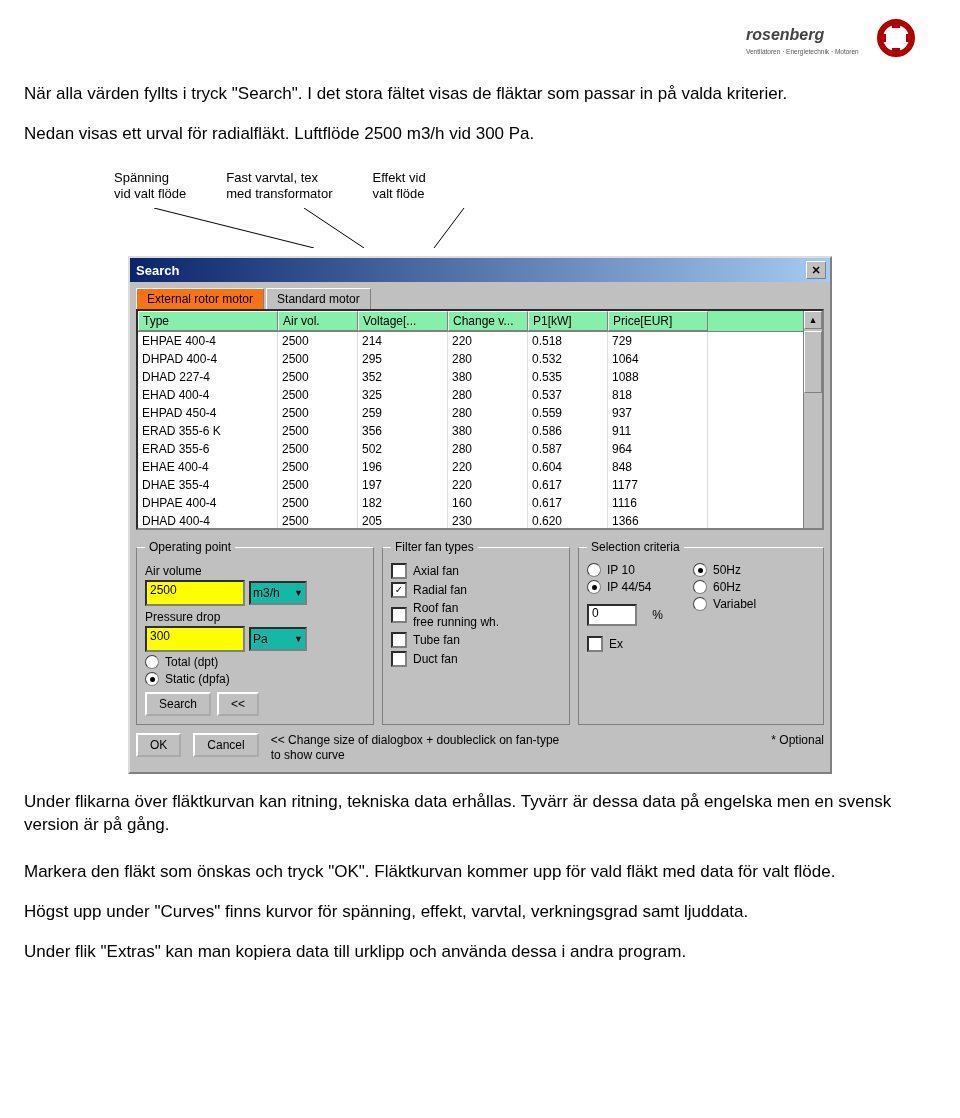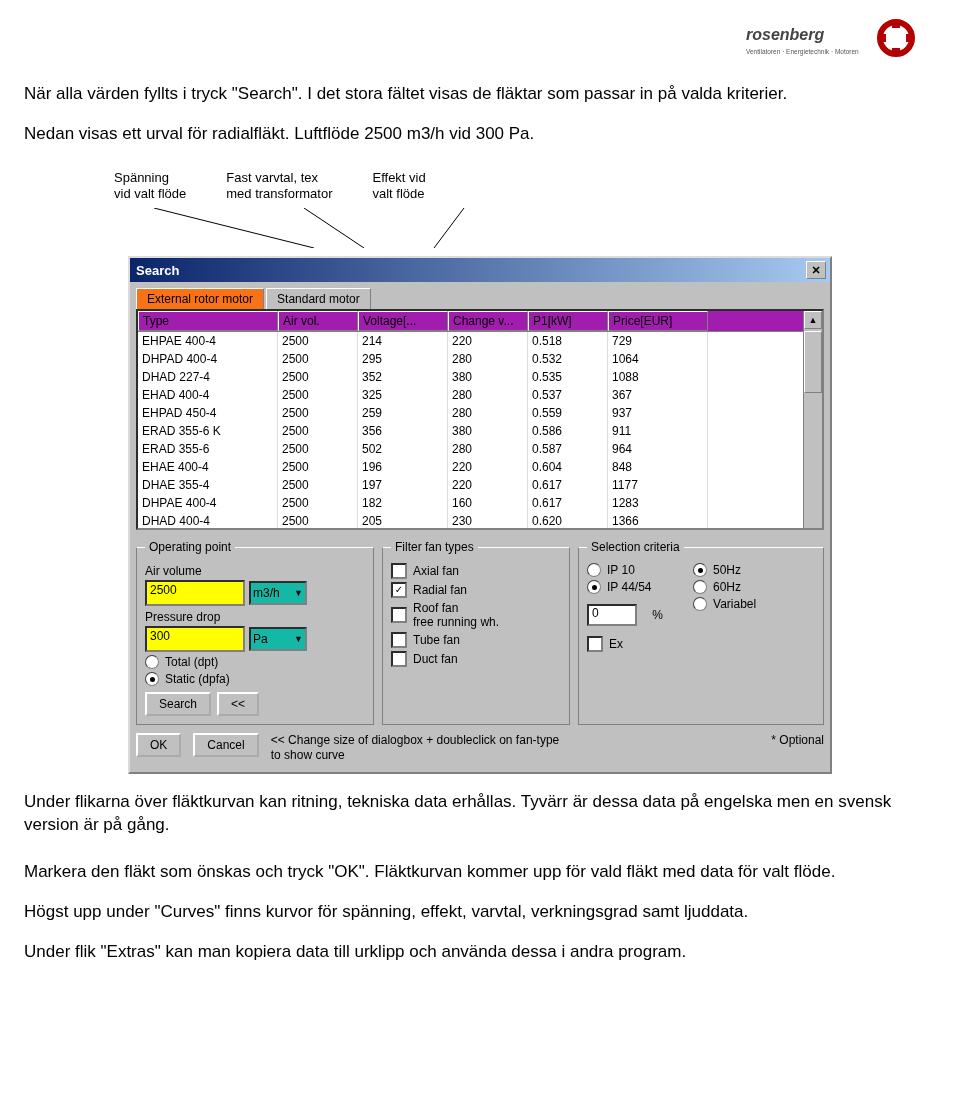--- a/index.html
+++ b/index.html
@@ -11,21 +11,21 @@
   .labels-row>div{font-size:13px;line-height:1.25}
   .label-lines{margin-left:90px;margin-bottom:4px}
 
   .dlg{width:700px;margin:0 auto;background:#c0c0c0;border:2px solid #808080;border-top-color:#dcdcdc;border-left-color:#dcdcdc;font-size:13px}
   .titlebar{display:flex;justify-content:space-between;align-items:center;background:linear-gradient(to right,#0a246a,#a6caf0);color:#fff;font-weight:bold;padding:3px 4px 3px 6px}
   .titlebar .tb-close{width:18px;height:16px;background:#c0c0c0;border:1px solid #808080;border-top-color:#fff;border-left-color:#fff;color:#000;display:flex;align-items:center;justify-content:center;font-size:11px;font-weight:bold}
   .tabs{display:flex;margin:6px 0 0 6px}
   .tab{background:#c0c0c0;border:1px solid #808080;border-top-color:#fff;border-left-color:#fff;border-bottom:none;padding:3px 10px;margin-right:2px;font-size:12px}
   .tab.active{background:#f97316}
   .grid-wrap{margin:0 6px;border:2px inset #808080;background:#fff}
-  .grid-header{display:flex;background:#a21caf;border-bottom:1px solid #808080}
+  .grid-header{display:flex;background:#86efac;border-bottom:1px solid #808080}
   .gh,.gc{padding:2px 4px;font-size:12px;border-right:1px solid #808080;box-sizing:border-box;overflow:hidden;white-space:nowrap}
   .gh{border-top:1px solid #fff;border-left:1px solid #fff;border-bottom:1px solid #808080}
   .c0{width:140px}.c1{width:80px}.c2{width:90px}.c3{width:80px}.c4{width:80px}.c5{width:100px}
   .grid-body{height:196px;overflow:hidden}
   .grow{display:flex}
   .grow .gc{border-right:1px solid #ddd;border-bottom:none}
   .scroll-col{width:18px;background:#c0c0c0;border-left:1px solid #808080}
   .grid-flex{display:flex}
   .grid-main{flex:1}
   .scroll-arw{height:16px;background:#c0c0c0;border:1px solid #808080;border-top-color:#fff;border-left-color:#fff;display:flex;align-items:center;justify-content:center;font-size:9px}
@@ -130,21 +130,21 @@
                 <div class="gc c3">380</div>
                 <div class="gc c4">0.535</div>
                 <div class="gc c5">1088</div>
               </div>
               <div class="grow">
                 <div class="gc c0">EHAD 400-4</div>
                 <div class="gc c1">2500</div>
                 <div class="gc c2">325</div>
                 <div class="gc c3">280</div>
                 <div class="gc c4">0.537</div>
-                <div class="gc c5">367</div>
+                <div class="gc c5">818</div>
               </div>
               <div class="grow">
                 <div class="gc c0">EHPAD 450-4</div>
                 <div class="gc c1">2500</div>
                 <div class="gc c2">259</div>
                 <div class="gc c3">280</div>
                 <div class="gc c4">0.559</div>
                 <div class="gc c5">937</div>
               </div>
               <div class="grow">
@@ -178,21 +178,21 @@
                 <div class="gc c3">220</div>
                 <div class="gc c4">0.617</div>
                 <div class="gc c5">1177</div>
               </div>
               <div class="grow">
                 <div class="gc c0">DHPAE 400-4</div>
                 <div class="gc c1">2500</div>
                 <div class="gc c2">182</div>
                 <div class="gc c3">160</div>
                 <div class="gc c4">0.617</div>
-                <div class="gc c5">1283</div>
+                <div class="gc c5">1116</div>
               </div>
               <div class="grow">
                 <div class="gc c0">DHAD 400-4</div>
                 <div class="gc c1">2500</div>
                 <div class="gc c2">205</div>
                 <div class="gc c3">230</div>
                 <div class="gc c4">0.620</div>
                 <div class="gc c5">1366</div>
               </div>
             </div>

